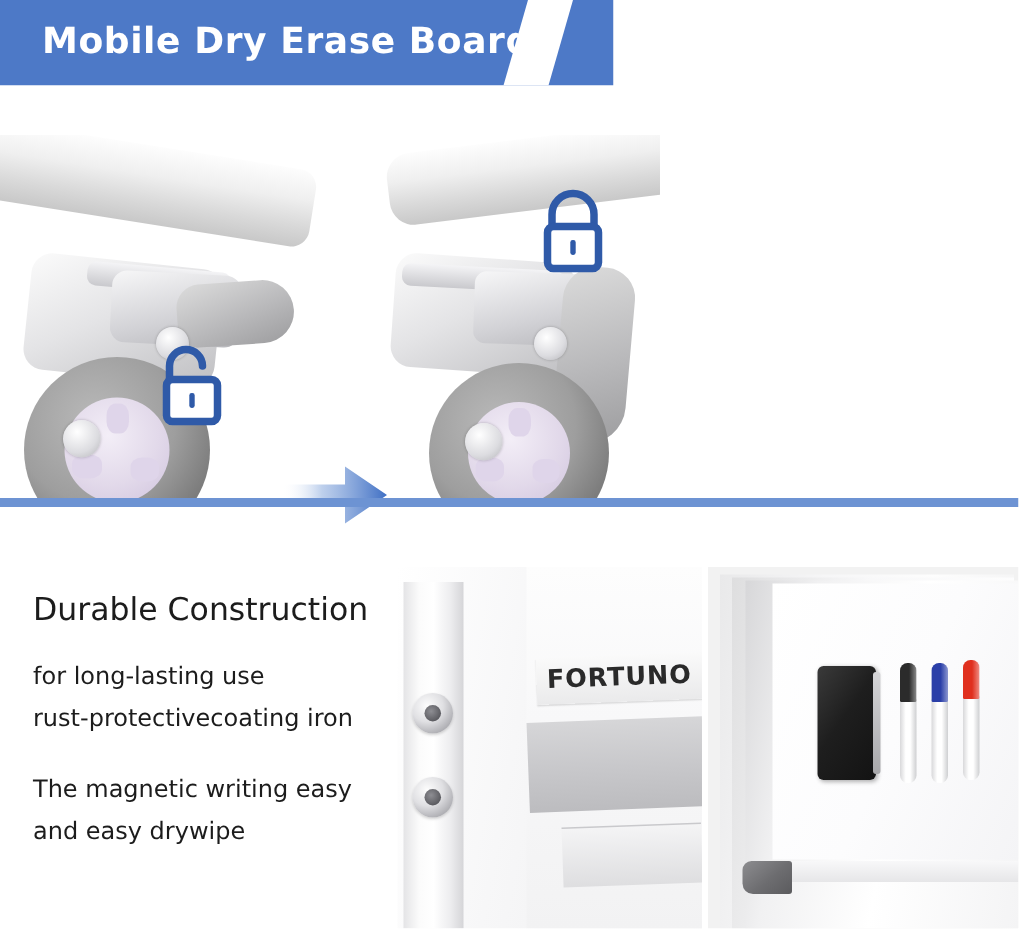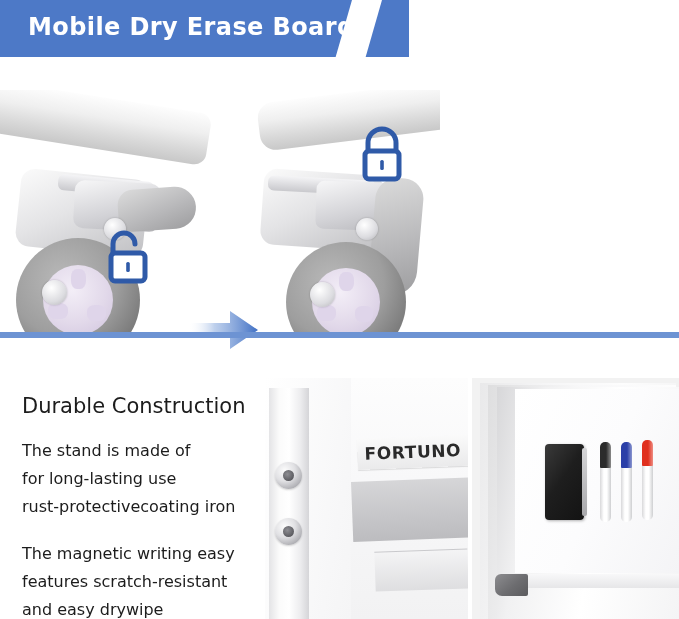--- a/index.html
+++ b/index.html
@@ -238,27 +238,25 @@
 
 </div>
 
 <div class="divider" style="background: rgb(109, 147, 211);"></div>
 
 <div class="sec2">
 
   <div class="s2-text">
     <div class="s2-h">Durable Construction</div>
     <div class="s2-p">
-      <div>The stand is made of</div>
       <div>for long-lasting use</div>
       <div>rust-protectivecoating iron</div>
     </div>
     <div class="s2-p">
       <div>The magnetic writing easy</div>
-      <div>features scratch-resistant</div>
       <div>and easy drywipe</div>
     </div>
   </div>
 
   <div class="photo-mid">
     <div class="board-edge"></div>
     <div class="gray-band"></div>
     <div class="tray"></div>
 
     <div class="brand-plate">

